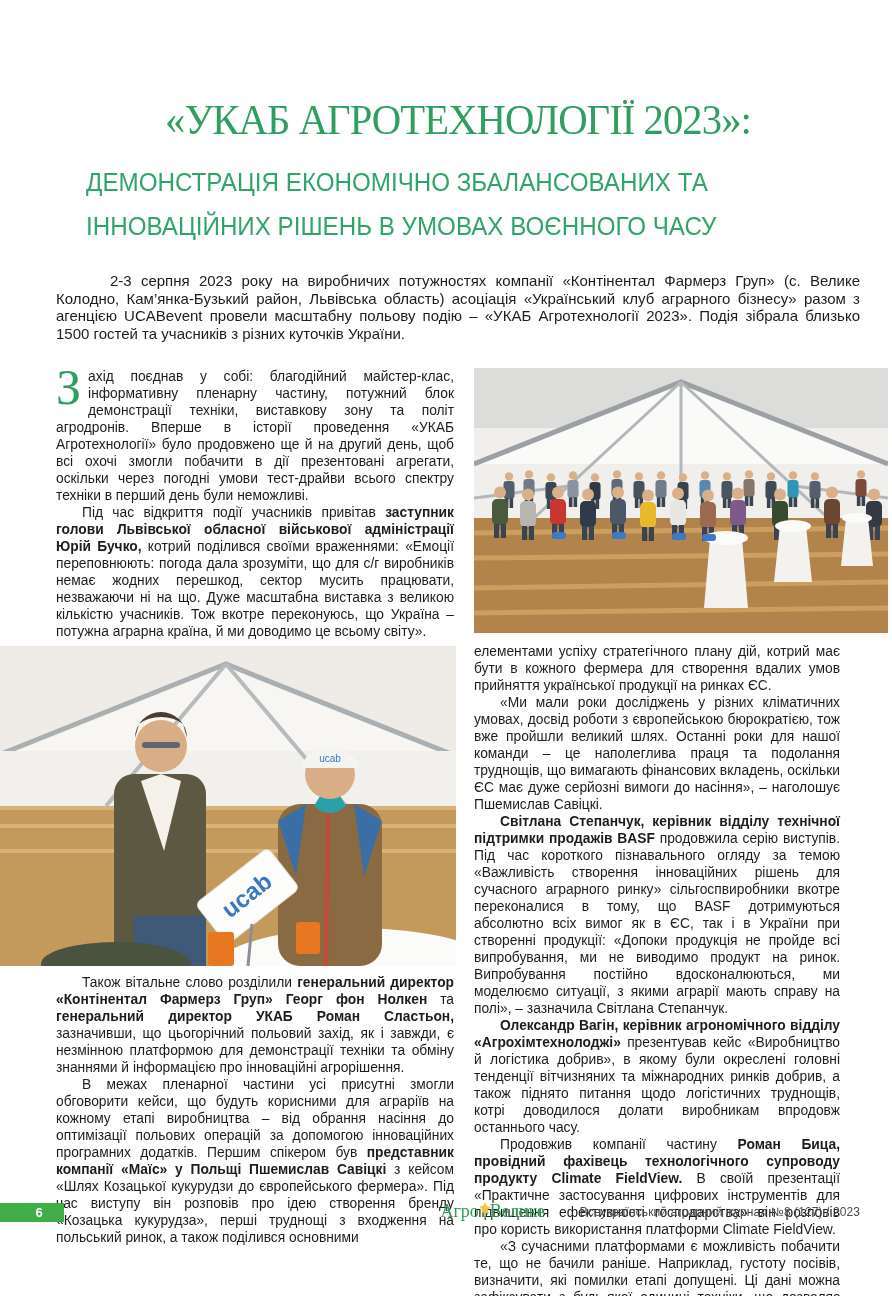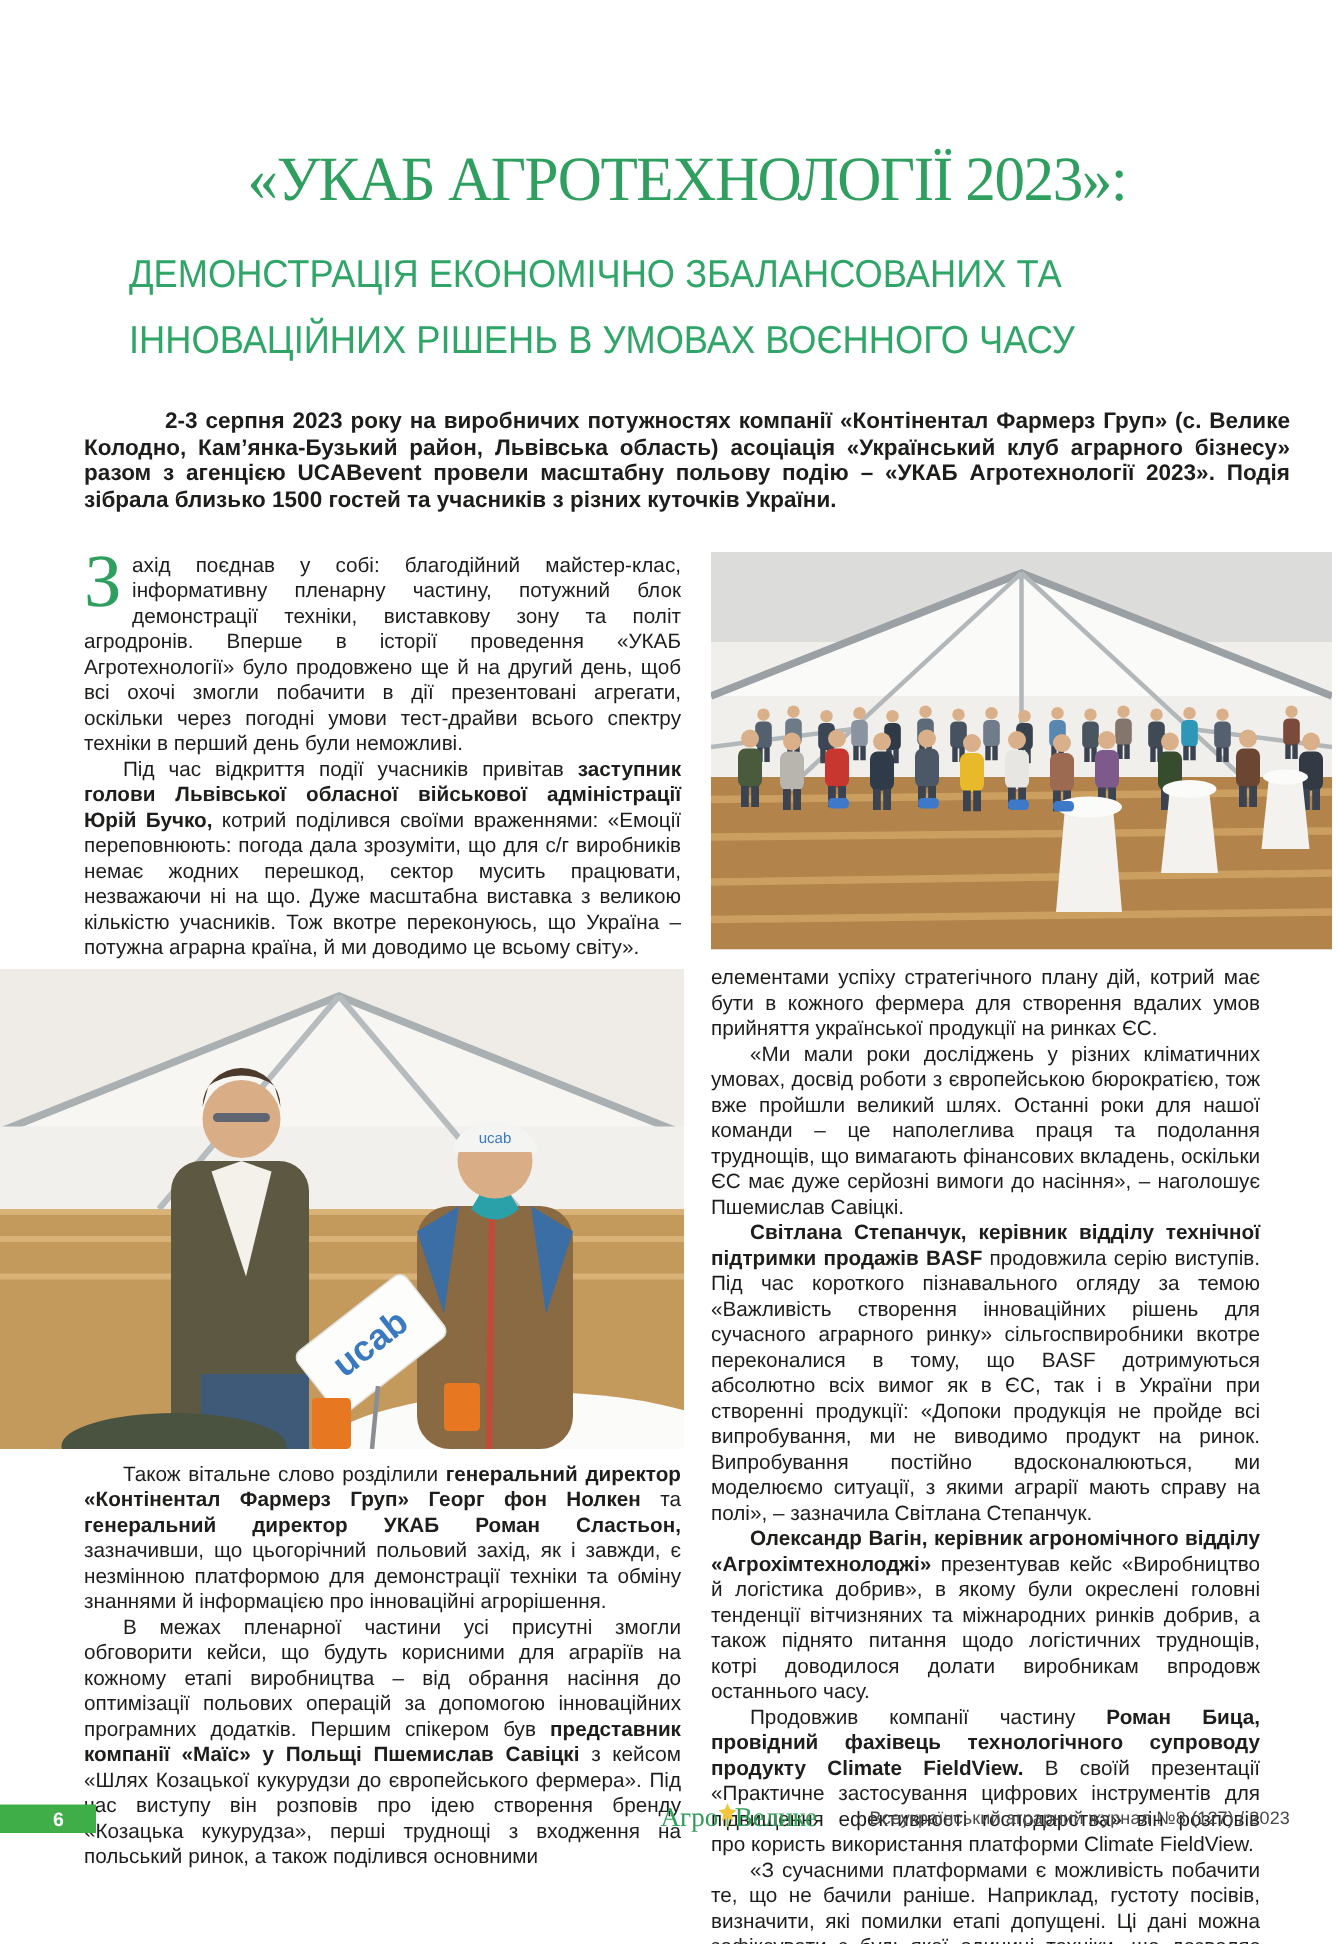--- a/index.html
+++ b/index.html
@@ -9,21 +9,21 @@
   .section-tag{position:absolute;top:44px;left:36px;display:flex;align-items:center;}
   .section-tag .label{font-family:"Liberation Serif", serif;font-size:17px;letter-spacing:3px;
         color:var(--green-logo,#2e9d57);margin-left:8px;margin-top:2px;}
   
   .content{position:absolute;left:56px;right:32px;top:0;}
   .title{margin:98px 0 0 0;text-align:center;font-family:"Liberation Serif", serif;
         font-weight:400;font-size:42px;line-height:44px;color:var(--green-head,#2f9f60);
         letter-spacing:-1px;transform:scaleX(.97);transform-origin:center;}
   .subtitle{margin:18px 0 0 30px;font-size:26px;line-height:44px;color:var(--green-sub,#2fa668);
         transform:scaleX(.93);transform-origin:left;white-space:nowrap;}
-  .lead{margin:24px 0 0 0;font-size:15px;line-height:17.6px;font-weight:bold;
+  .lead{margin:24px 0 0 0;font-size:15px;line-height:17.6px;font-weight:normal;
         text-align:justify;text-indent:54px;}
   .columns{display:flex;margin-top:26px;align-items:flex-start;}
   .col-left{width:398px;flex:none;}
   .col-right{width:414px;flex:none;margin-left:20px;margin-right:-32px;}
   .col-right .paras{padding-right:48px;}
   .para{margin:0;font-size:13.8px;line-height:17px;text-align:justify;}
   .para.indent{text-indent:26px;}
   .dropcap{float:left;font-family:"Liberation Serif", serif;color:var(--green-head,#2f9f60);
         font-size:50px;line-height:36px;padding-right:7px;padding-top:1px;}
   .photo{display:block;}

